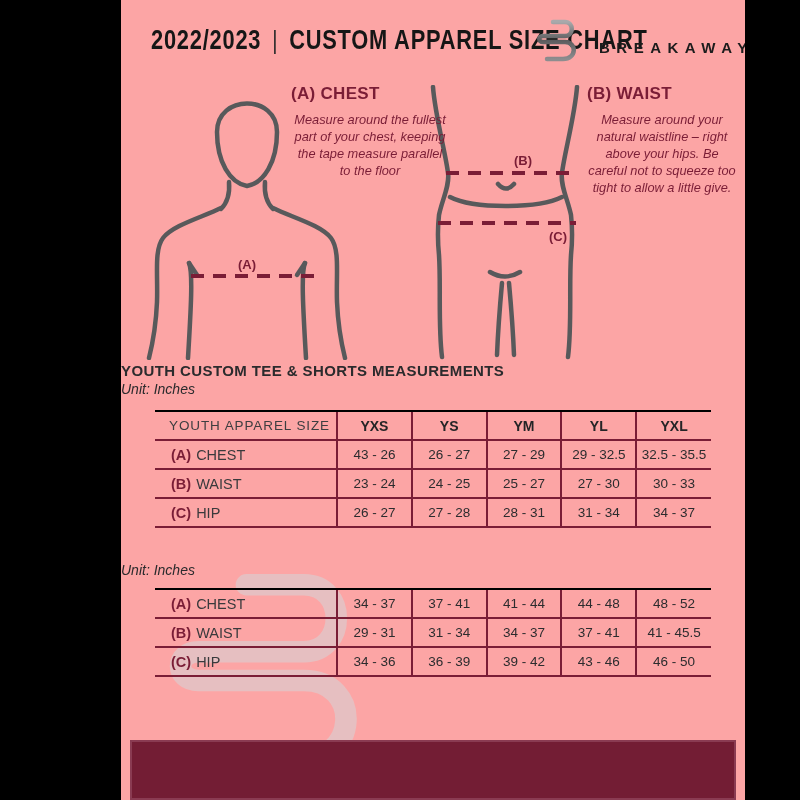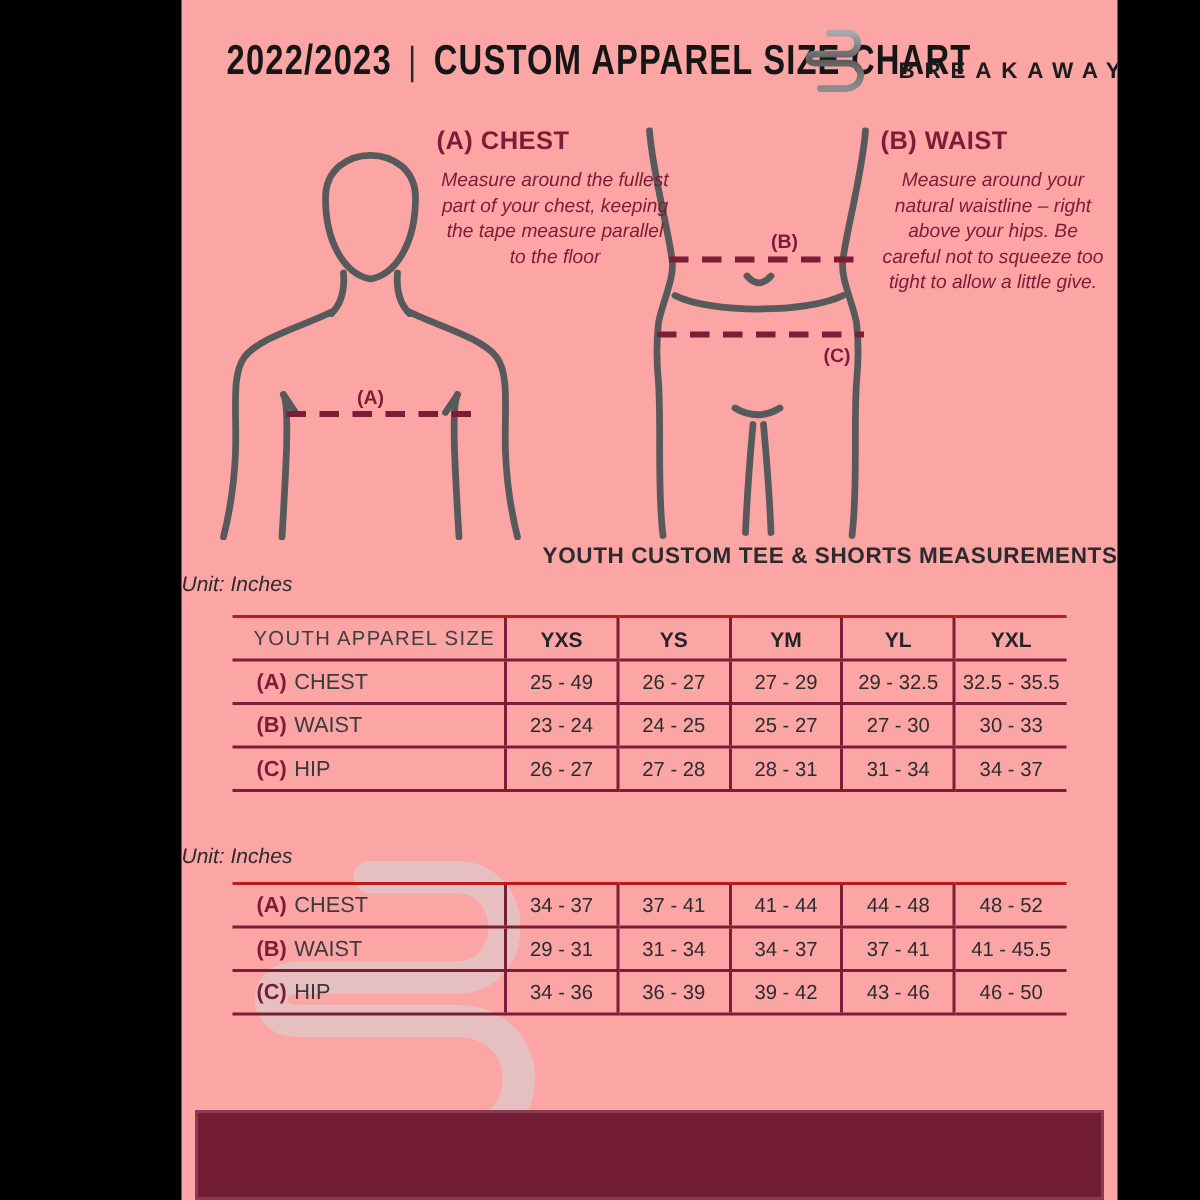--- a/index.html
+++ b/index.html
@@ -26,29 +26,29 @@
   #g-waist { left: 466px; top: 84px; width: 150px; }
   #g-hips  { left: 466px; top: 218px; width: 152px; }
   .fig { position: absolute; }
   #fig-upper { left: 10px; top: 78px; }
   #fig-lower { left: 297px; top: 85px; }
   .fig path { fill: none; stroke: #58595b; stroke-width: 4.5; stroke-linecap: round; }
   .fig path.dash { stroke: #7a1d36; stroke-width: 4; stroke-dasharray: 13 9; stroke-linecap: butt; }
   .fig text { font-family: "Liberation Sans", sans-serif; font-weight: bold; font-size: 13px; fill: #7a1d36; }
 
   
-  .tbl-title { position: absolute; left: 0; width: 624px; text-align: right;
+  .tbl-title { position: absolute; left: 0; width: 624px; text-align: left;
     font-weight: bold; font-size: 15px; letter-spacing: 0.4px; color: #2b2b2d; }
   .tbl-unit { position: absolute; left: 0; width: 624px; 
     font-style: italic; font-size: 14px; color: #2b2b2d; }
   #youth-title { top: 362px; } #youth-unit { top: 381px; }
   #adult-title { top: 543px; } #adult-unit { top: 562px; }
   .size-table { position: absolute; left: 34px; width: 556px; border-collapse: collapse; table-layout: fixed; }
   #youth-table { top: 410px; } #adult-table { top: 588px; }
-  .size-table th, .size-table td { border-top: 2px solid #b91c1c; border-bottom: 2px solid #7a1d36;
+  .size-table th, .size-table td { border-top: 2px solid #000000; border-bottom: 2px solid #7a1d36;
     height: 29px; text-align: center; vertical-align: middle; padding: 0;
     font-size: 13.5px; color: #2c2c2e; }
   .size-table th + th, .size-table td + td { border-left: 2px solid #7a1d36; }
   .size-table th.first { text-align: left; padding-left: 14px; font-weight: 400;
     letter-spacing: 0.9px; font-size: 13.5px; color: #3e3e40; }
   .size-table th.size { font-weight: bold; font-size: 14px; color: #242426; }
   .size-table td.rowlabel { text-align: left; padding-left: 16px; font-size: 14.5px; color: #3a3a3c; }
   .size-table td.rowlabel .pfx { font-weight: bold; color: #7a1d36; margin-right: 5px; }
 
   
@@ -139,21 +139,21 @@
           <tr>
         <th class="first">YOUTH APPAREL SIZE</th>
         <th class="size">YXS</th>
         <th class="size">YS</th>
         <th class="size">YM</th>
         <th class="size">YL</th>
         <th class="size">YXL</th>
       </tr>
       <tr>
         <td class="rowlabel"><span class="pfx">(A)</span><span>CHEST</span></td>
-        <td>25 - 49</td>
+        <td>43 - 26</td>
         <td>26 - 27</td>
         <td>27 - 29</td>
         <td>29 - 32.5</td>
         <td>32.5 - 35.5</td>
       </tr>
       <tr>
         <td class="rowlabel"><span class="pfx">(B)</span><span>WAIST</span></td>
         <td>23 - 24</td>
         <td>24 - 25</td>
         <td>25 - 27</td>

